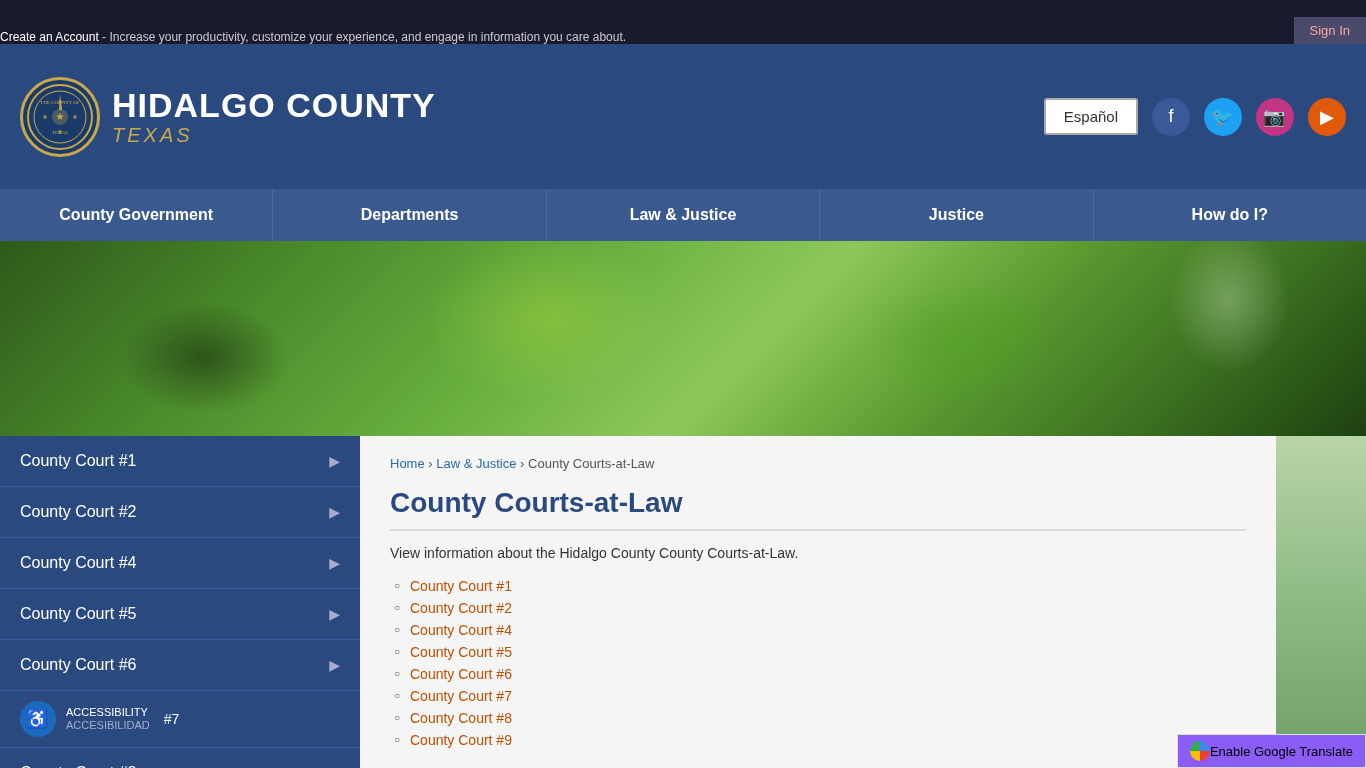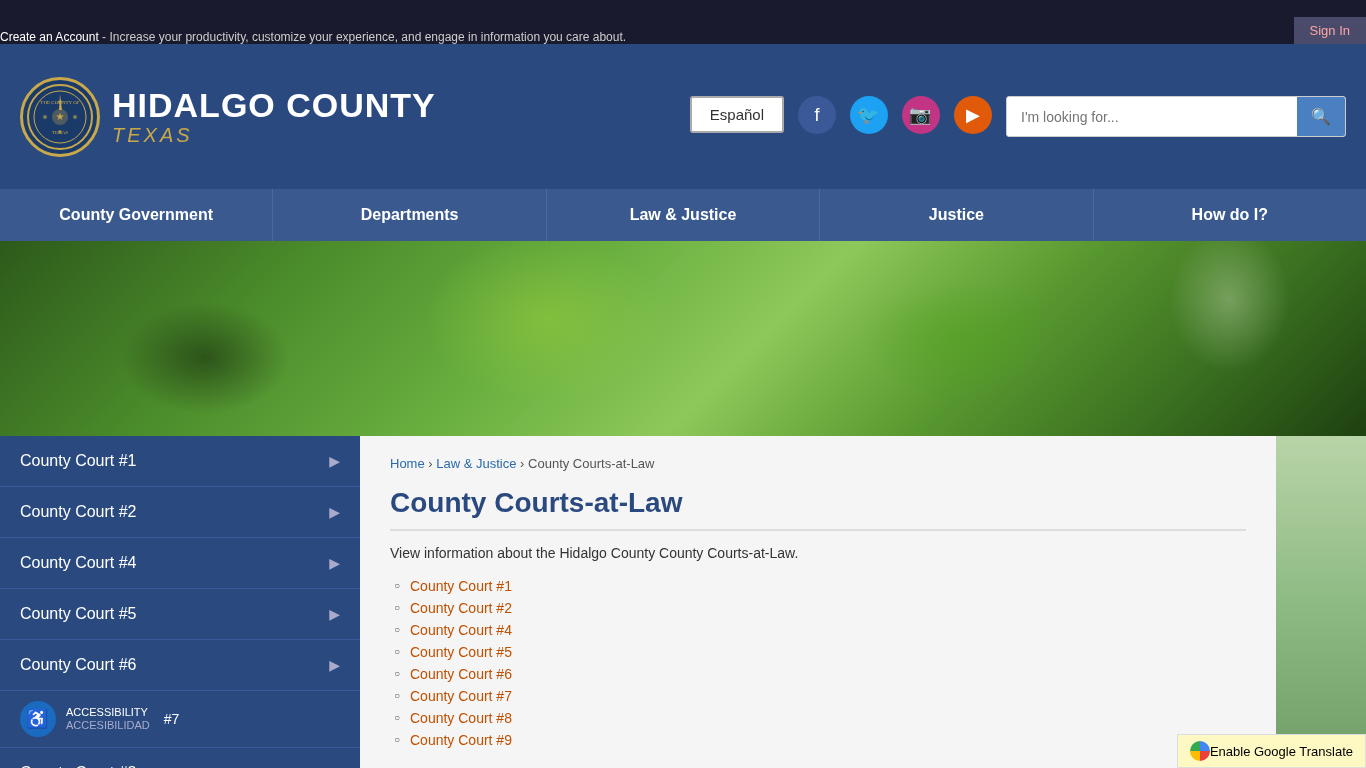--- a/index.html
+++ b/index.html
@@ -255,21 +255,21 @@
       width: 90px;
       background: linear-gradient(180deg, #b8d4a8 0%, #8ab880 50%, #6a9860 100%);
       flex-shrink: 0;
     }
 
     
     .bottom-bar {
       position: fixed;
       bottom: 0;
       right: 0;
-      background: #fef9c3;
+      background: #8b5cf6;
       border: 1px solid #ddd;
       padding: 6px 12px;
       display: flex;
       align-items: center;
       gap: 0;
       font-size: 13px;
       cursor: pointer;
     }
     .google-g {
       width: 20px;
@@ -311,24 +311,20 @@
       <div class="county-name">HIDALGO COUNTY</div>
       <div class="texas">TEXAS</div>
     </div>
   </div>
   <div class="header-right">
     <button class="espanol-btn">Español</button>
     <a class="social-icon social-fb" href="#">f</a>
     <a class="social-icon social-tw" href="#">🐦</a>
     <a class="social-icon social-ig" href="#">📷</a>
     <a class="social-icon social-yt" href="#">▶</a>
-    <div class="search-bar">
-      <input type="text" placeholder="I'm looking for..." style="">
-      <button>🔍</button>
-    </div>
   </div>
 </div>
 
 <nav class="nav">
   <a class="nav-item" href="#">County Government</a>
   <a class="nav-item" href="#">Departments</a>
   <a class="nav-item" href="#">Law &amp; Justice</a>
   <a class="nav-item" href="#">Justice</a>
   <a class="nav-item" href="#">How do I?</a>
 </nav>

